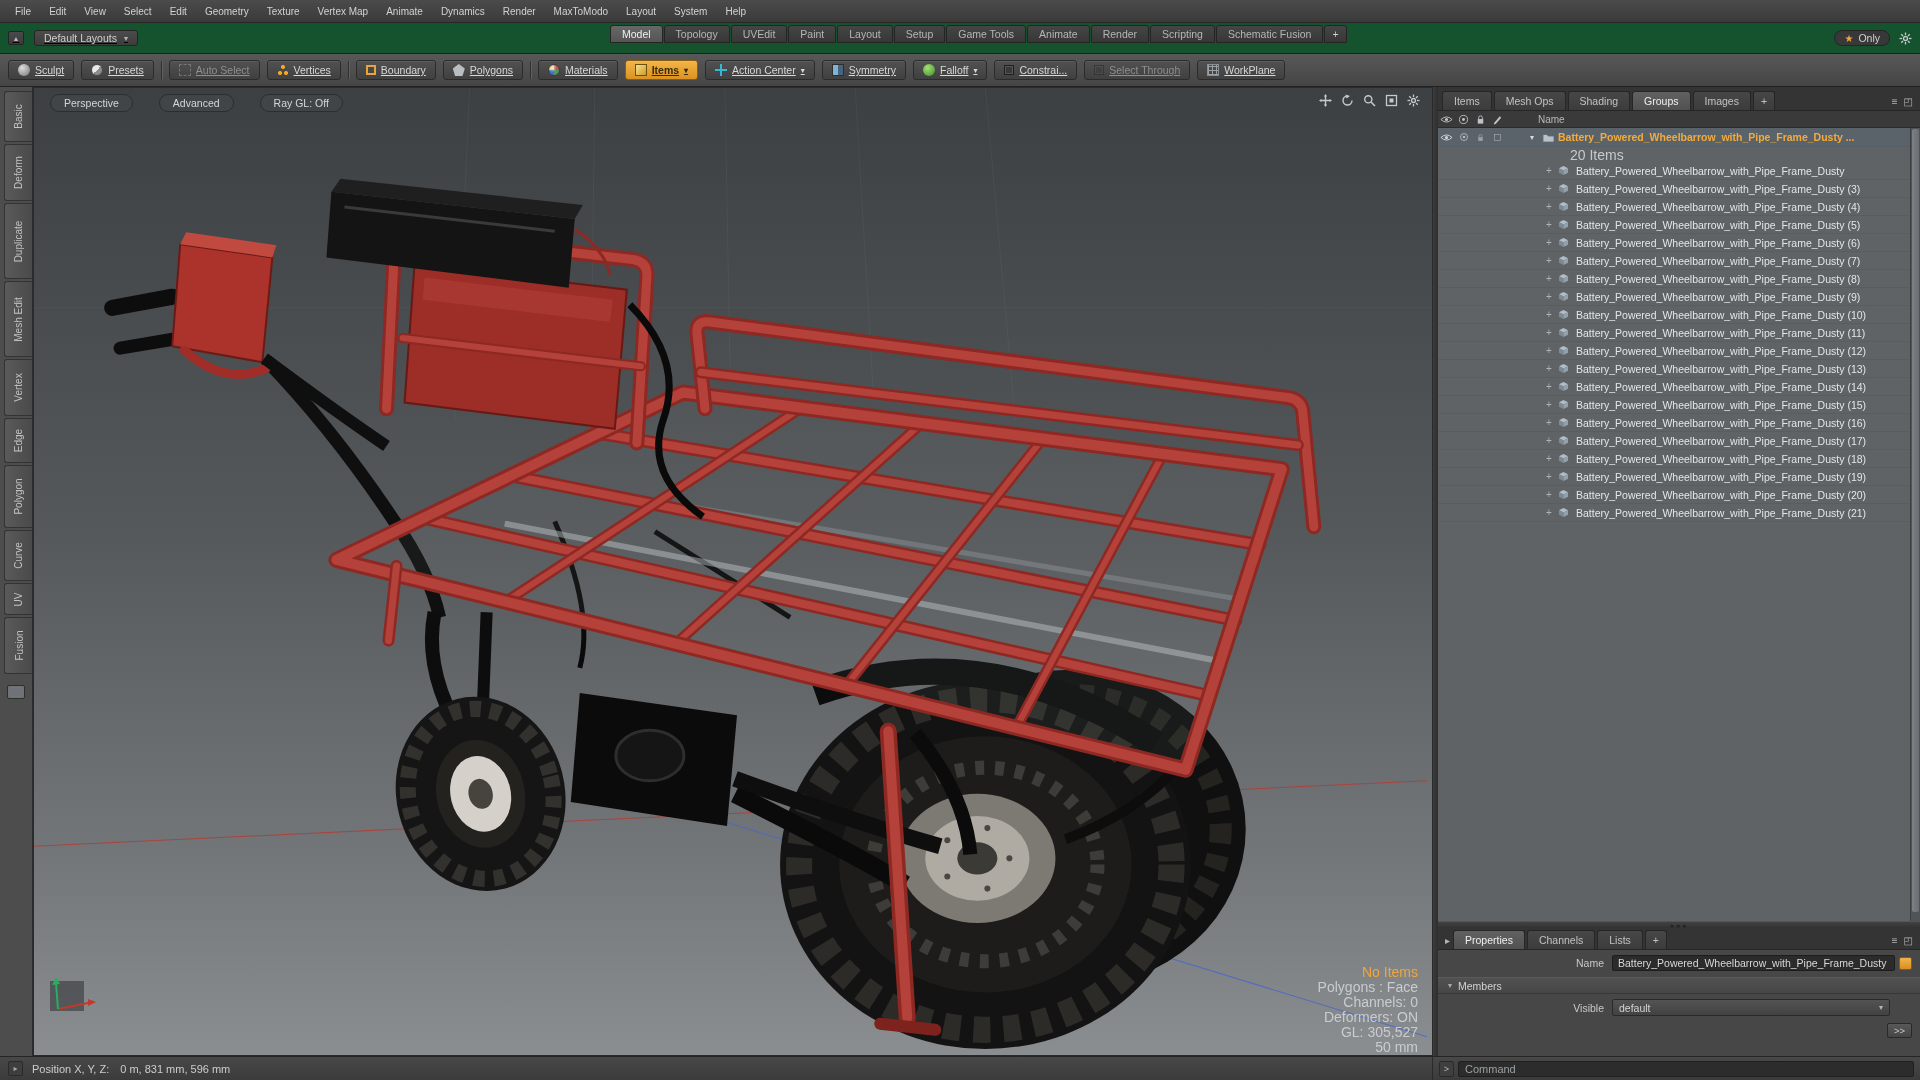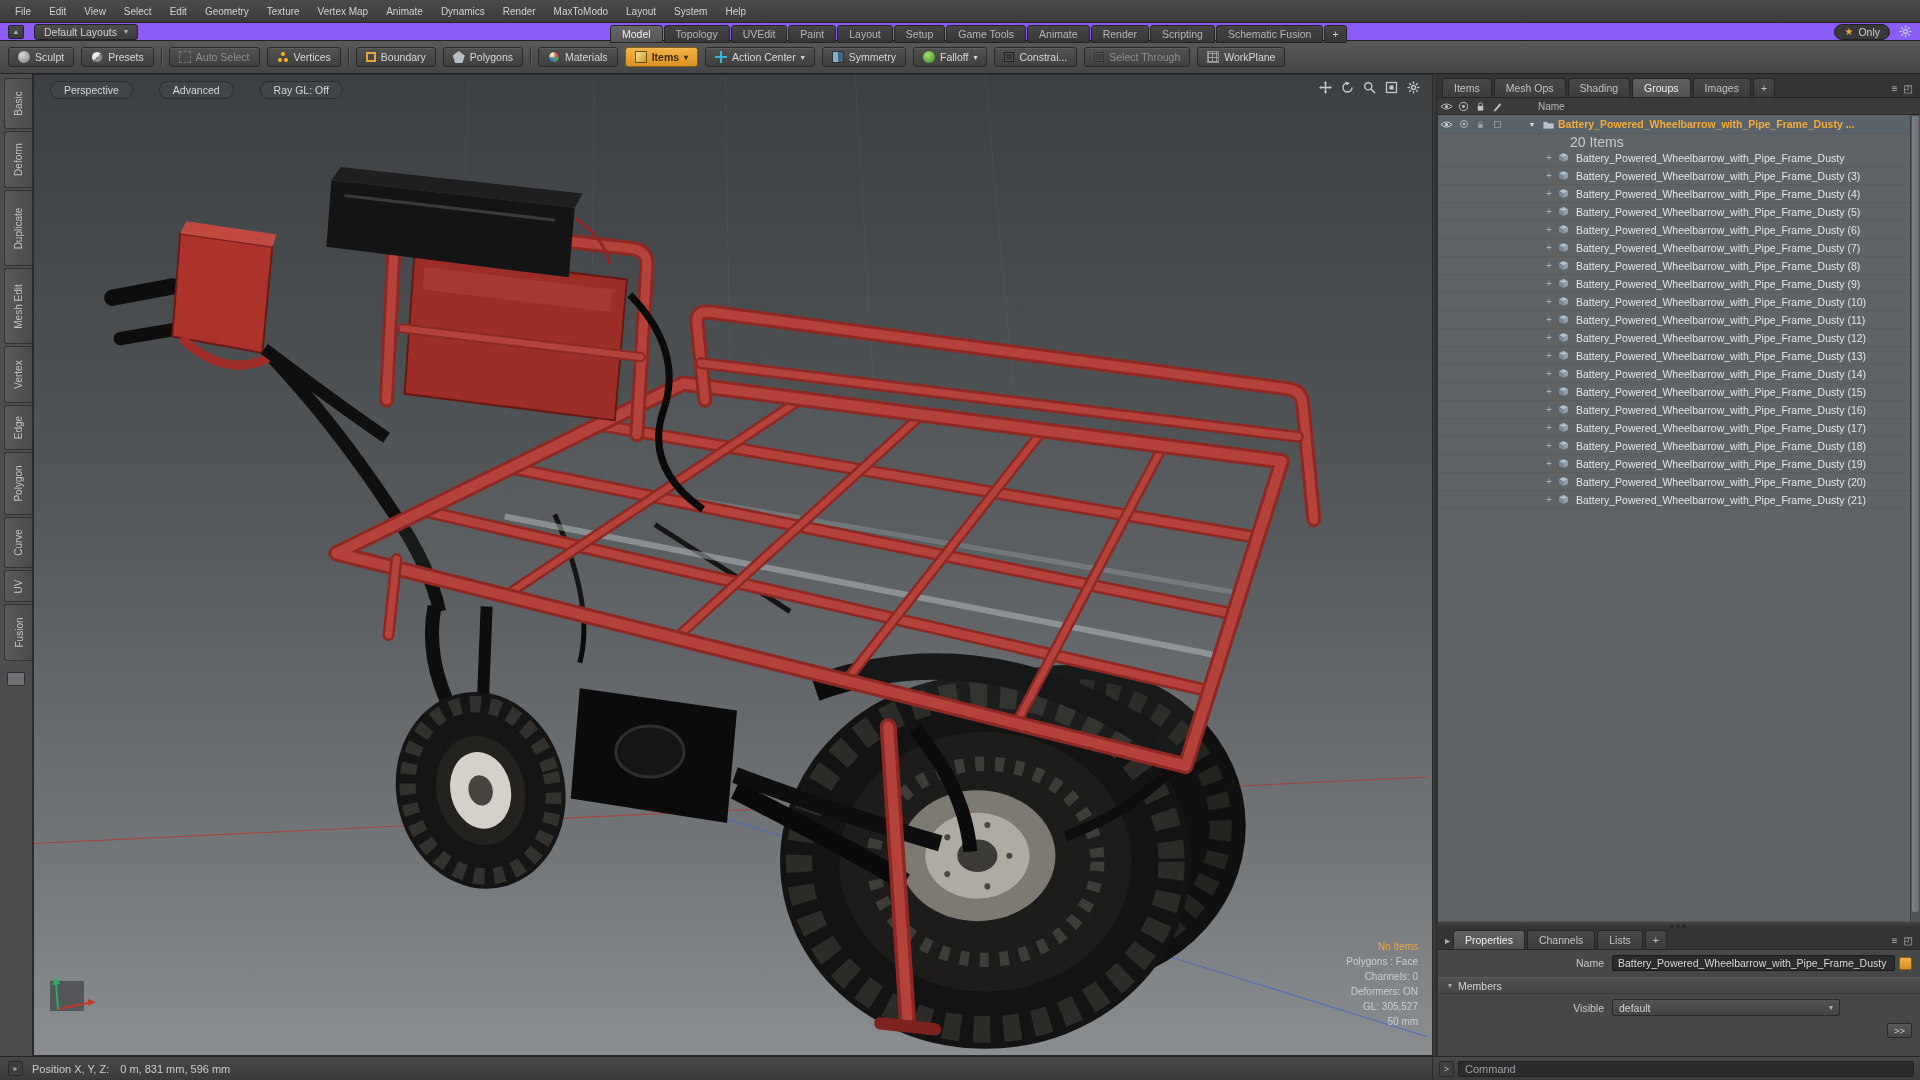--- a/index.html
+++ b/index.html
@@ -14,35 +14,35 @@
   .win-controls { margin-left:auto; display:flex; gap:2px; padding-right:3px; }
   .win-btn { width:27px; height:15px; display:flex; align-items:center; justify-content:center; font-size:9px; color:#eef2f5; border-radius:2px; border:1px solid #222; }
   .win-min,.win-max { background:linear-gradient(#93a7b8,#687d90); }
   .win-close { background:linear-gradient(#d65a4c,#a33428); }
 
   
   .menubar { height:23px; background:linear-gradient(#4b4b4b,#3a3a3a); border-bottom:1px solid #262626; display:flex; align-items:center; padding-left:6px; }
   .menu-item { padding:0 9px; font-size:10px; color:#d2d2d2; height:100%; display:flex; align-items:center; }
 
   
-  .layoutbar { height:18px; background:#8b5cf6; border-bottom:1px solid #1f1f1f; display:flex; align-items:center; position:relative; font-size:10.5px; }
+  .layoutbar { height:31px; background:#14532d; border-bottom:1px solid #1f1f1f; display:flex; align-items:center; position:relative; font-size:10.5px;text-decoration:underline; }
   .up-box { width:16px; height:14px; margin-left:8px; background:linear-gradient(#4a4a4a,#3b3b3b); border:1px solid #242424; border-radius:2px; color:#b9b9b9; font-size:7px; display:flex; align-items:center; justify-content:center; }
   .layouts-btn { margin-left:10px; background:linear-gradient(#4c4c4c,#3c3c3c); border:1px solid #242424; border-radius:3px; color:#d0d0d0; padding:1px 9px; display:flex; align-items:center; gap:7px; height:16px; }
   .dd { font-size:8px; color:#b5b5b5; }
   .layout-tabs { position:absolute; left:610px; top:2px; display:flex; gap:1px; }
   .ltab { padding:2px 11px; background:linear-gradient(#454545,#373737); border:1px solid #242424; color:#b5b5b5; border-radius:3px 3px 0 0; }
   .ltab.active { background:linear-gradient(#676767,#555555); color:#f0f0f0; }
   .ltab.plus { padding:2px 7px; color:#cfcfcf; }
   .only-pill { position:absolute; right:30px; display:flex; align-items:center; gap:5px; background:#383838; border:1px solid #242424; border-radius:9px; padding:1px 9px; color:#cfcfcf; height:16px; }
   .star { color:#f0a63c; font-size:10px; }
   .gearbox { position:absolute; right:7px; width:16px; height:16px; display:flex; align-items:center; justify-content:center; }
 
   
   .toolbar { height:33px; background:linear-gradient(#585858,#454545); border-bottom:1px solid #222; display:flex; align-items:center; padding-left:8px; gap:7px; }
-  .tbtn { height:20px; display:flex; align-items:center; gap:5px; padding:0 9px; background:linear-gradient(#515151,#404040); border:1px solid #2b2b2b; border-radius:3px; color:#d8d8d8; font-size:10.5px; box-shadow:inset 0 1px 0 rgba(255,255,255,.08); white-space:nowrap; }
+  .tbtn { height:20px; display:flex; align-items:center; gap:5px; padding:0 9px; background:linear-gradient(#515151,#404040); border:1px solid #2b2b2b; border-radius:3px; color:#d8d8d8; font-size:10.5px; box-shadow:inset 0 1px 0 rgba(255,255,255,.08); white-space:nowrap;text-decoration:underline; }
   .tbtn.disabled { color:#8f8f8f; }
   .tbtn.disabled .i { opacity:.45; }
   .tbtn.active { background:linear-gradient(#f4b546,#da9222); color:#3a2a08; border-color:#8a5d14; font-weight:bold; }
   .tsep { width:1px; height:18px; background:#303030; box-shadow:1px 0 0 #616161; }
   .tarrow { font-size:8px; }
   .i { width:12px; height:12px; display:inline-block; flex:0 0 12px; }
   .i-sculpt { background:radial-gradient(circle at 35% 32%,#dcdcdc,#767676); border-radius:50%; }
   .i-presets { background:linear-gradient(135deg,#e9e9e9 50%,#8c8c8c 50%); border:1px solid #4c4c4c; border-radius:50%; }
   .i-auto-select { border:1px dashed #a9a9a9; }
   .i-vertices { background-image:radial-gradient(circle,#f5a623 1.7px,transparent 2.3px),radial-gradient(circle,#f5a623 1.7px,transparent 2.3px),radial-gradient(circle,#f5a623 1.7px,transparent 2.3px); background-size:6px 6px; background-repeat:no-repeat; background-position:0px 6px,6px 6px,3px 0px; }
@@ -64,21 +64,21 @@
   .swatch-tool { width:18px; height:14px; margin:10px 7px 0 0; background:#6f7377; border:1px solid #2e2e2e; border-radius:2px; }
 
   
   .viewport { flex:1; position:relative; overflow:hidden; border:1px solid #2a2a2a; }
   .scene { position:absolute; inset:0; width:100%; height:100%; }
   .pills { position:absolute; top:6px; left:16px; display:flex; gap:26px; }
   .pill { padding:2px 13px; border-radius:10px; background:rgba(66,70,74,.78); border:1px solid #2b2e31; color:#d3d6d9; font-size:10.5px; white-space:nowrap; }
   .navicons { position:absolute; top:6px; right:12px; display:flex; gap:9px; align-items:center; }
   .navicons svg { display:block; }
   .gizmo { position:absolute; left:10px; bottom:26px; }
-  .overlay { position:absolute; right:14px; bottom:26px; text-align:right; font-size:10px; line-height:15px; color:#c9cccf; }
+  .overlay { position:absolute; right:14px; bottom:0; text-align:right; font-size:14px; line-height:15px; color:#c9cccf; }
   .no-items { color:#f0a63c; }
 
   
   .vsplit { width:5px; background:linear-gradient(90deg,#3c3c3c,#2e2e2e); }
   .rightpanel { width:482px; background:#4a4a4a; display:flex; flex-direction:column; min-height:0; }
   .tabrow { height:24px; background:#343434; display:flex; align-items:flex-end; padding:2px 4px 0 4px; border-bottom:1px solid #262626; }
   .tabrow .tabs { display:flex; gap:2px; flex:1; }
   .ptab { padding:3px 11px; font-size:10.5px; color:#c2c2c2; background:linear-gradient(#474747,#3c3c3c); border:1px solid #262626; border-bottom:none; border-radius:3px 3px 0 0; white-space:nowrap; }
   .ptab.active { background:linear-gradient(#616161,#515151); color:#efefef; }
   .ptab.plus { padding:3px 7px; }
@@ -105,21 +105,21 @@
   .thumb { width:100%; height:99%; background:linear-gradient(90deg,#7d8185,#6a6e72); border-radius:2px; }
   .hsplit { height:7px; background:linear-gradient(#424242,#323232); border-top:1px solid #555; display:flex; align-items:center; justify-content:center; color:#242424; font-size:7px; letter-spacing:2px; }
 
   .propbody { height:106px; background:#474747; position:relative; font-size:10.5px; }
   .prow { display:flex; align-items:center; margin:5px 8px 0 0; }
   .plabel { width:166px; text-align:right; margin-right:8px; color:#c8c8c8; }
   .pinput { flex:1; height:16px; background:#2b2b2b; border:1px solid #1d1d1d; border-radius:2px; color:#d8d8d8; font-size:10.5px; padding:1px 5px; font-family:"Liberation Sans", sans-serif; }
   .pswatch { width:13px; height:13px; background:linear-gradient(#f3b34a,#d98e1e); border:1px solid #8a5c12; border-radius:2px; margin-left:4px; }
   .members { margin-top:6px; height:17px; background:linear-gradient(#515151,#464646); border-top:1px solid #5a5a5a; border-bottom:1px solid #383838; display:flex; align-items:center; gap:6px; padding-left:10px; color:#d2d2d2; }
   .mchev { font-size:8px; color:#aaaaaa; }
-  .dropdown { width:228px; height:17px; background:linear-gradient(#535353,#424242); border:1px solid #292929; border-radius:2px; color:#d5d5d5; display:flex; align-items:center; padding:0 6px; }
+  .dropdown { width:278px; height:17px; background:linear-gradient(#535353,#424242); border:1px solid #292929; border-radius:2px; color:#d5d5d5; display:flex; align-items:center; padding:0 6px; }
   .dropdown .dd { margin-left:auto; }
   .morebtn { position:absolute; right:8px; bottom:18px; background:linear-gradient(#585858,#464646); border:1px solid #292929; border-radius:2px; color:#cccccc; font-size:9.5px; padding:1px 6px; }
 
   
   .bottombar { height:24px; background:linear-gradient(#484848,#3b3b3b); border-top:1px solid #252525; display:flex; align-items:center; font-size:11px; }
   .status { flex:0 0 1433px; display:flex; align-items:center; gap:9px; padding-left:8px; color:#cdcdcd; border-right:1px solid #2a2a2a; height:100%; }
   .schev { width:15px; height:15px; background:#3e3e3e; border:1px solid #2a2a2a; border-radius:2px; color:#a8a8a8; font-size:8px; display:flex; align-items:center; justify-content:center; }
   .svalue { margin-left:2px; }
   .cmd { flex:1; display:flex; align-items:center; gap:4px; padding:0 6px; height:100%; }
   .cprompt { width:15px; height:16px; background:#3f3f3f; border:1px solid #2a2a2a; border-radius:2px; color:#b5b5b5; font-size:9px; display:flex; align-items:center; justify-content:center; }

